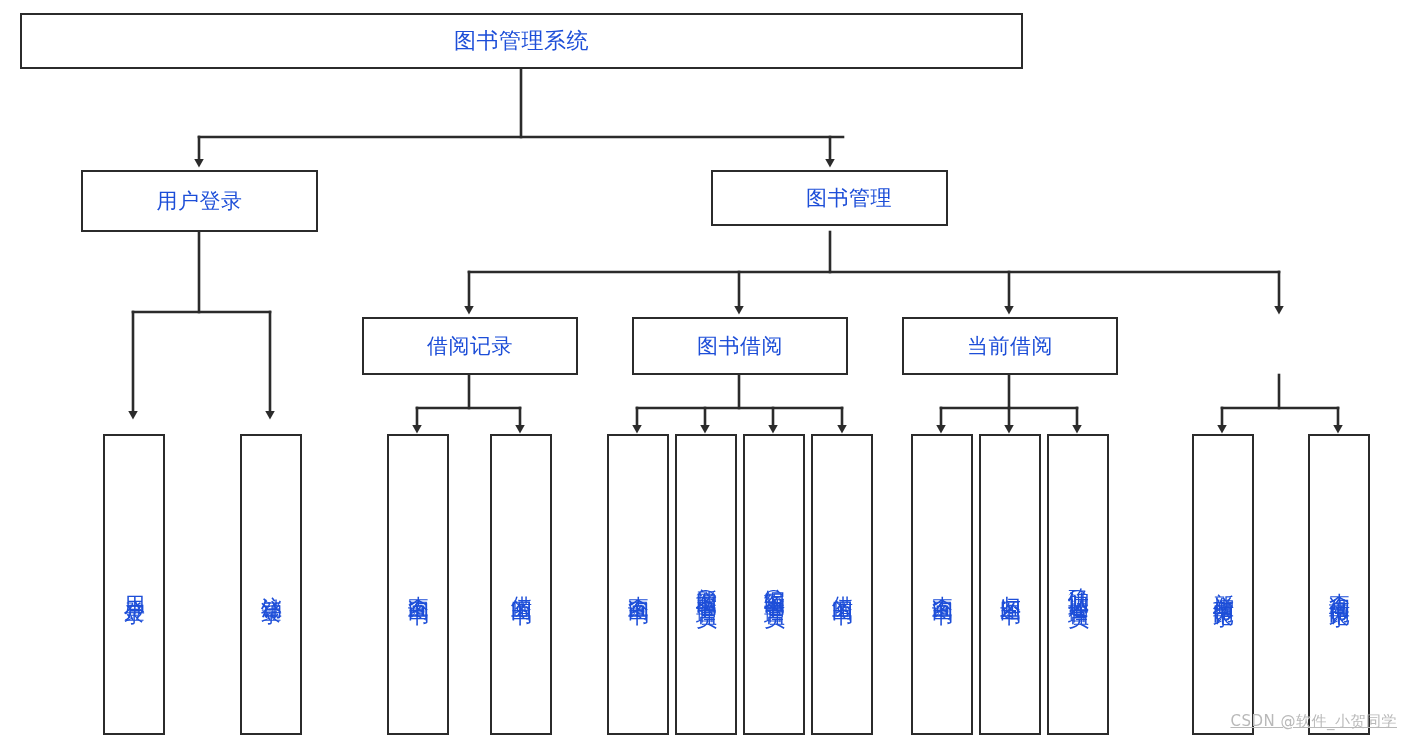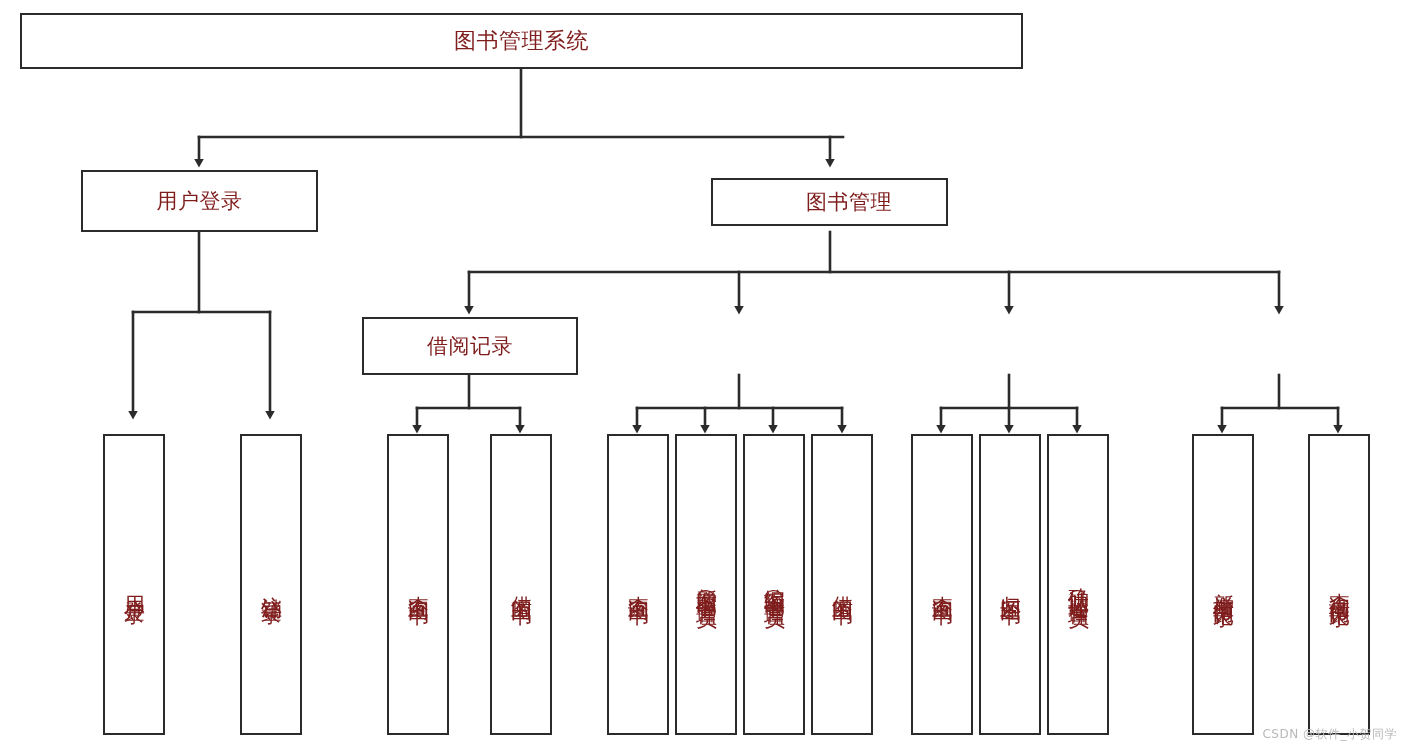--- a/index.html
+++ b/index.html
@@ -28,21 +28,21 @@
     position: absolute;
     box-sizing: border-box;
     background: #ffffff;
     border: 2px solid #2b2b2b;
     display: flex;
     align-items: center;
     justify-content: center;
     overflow: hidden;
   }
   .node-label {
-    color: #7f1d1d;
+    color: #1d4ed8;
     line-height: 1.18;
     text-align: left;
     white-space: nowrap;
   }
   
   .node-h .node-label {
     font-size: 21px;
     letter-spacing: 0.5px;
   }
   .node-root .node-label {
@@ -58,26 +58,27 @@
     text-orientation: upright;
     font-size: 21px;
     letter-spacing: 3px;
     line-height: 1;
     white-space: nowrap;
     max-height: 100%;
   }
   #watermark {
     position: absolute;
     right: 8px;
-    bottom: 4px;
-    font-size: 12px;
+    bottom: 16px;
+    font-size: 15px;
     color: #b9b9b9;
     letter-spacing: 0.5px;
     user-select: none;
     pointer-events: none;
+    text-decoration: underline;
   }
 </style>
 </head>
 <body>
 
 <div id="diagram-root">
 
   <svg id="diagram-svg" viewBox="0 0 1405 747" xmlns="http://www.w3.org/2000/svg">
     <defs>
       <marker id="arrowhead" markerWidth="9" markerHeight="10" refX="1.5" refY="5" orient="auto" markerUnits="userSpaceOnUse">
@@ -129,27 +130,33 @@
     </g>
   </svg>
 
   <div class="node-box node-h node-root" style="left:20px; top:13px; width:1003px; height:56px;">
     <span class="node-label">图书管理系统</span>
   </div>
 
   <div class="node-box node-h" style="left:81px; top:170px; width:237px; height:62px;">
     <span class="node-label">用户登录</span>
   </div>
-  <div class="node-box node-h" style="left:711px; top:178px; width:237px; height:48px;padding-left:39px;">
+  <div class="node-box node-h" style="left:711px; top:170px; width:237px; height:56px;padding-left:39px;">
     <span class="node-label">图书管理</span>
   </div>
 
   <div class="node-box node-h" style="left:362px; top:317px; width:216px; height:58px;">
     <span class="node-label">借阅记录</span>
   </div>
+  <div class="node-box node-h" style="left:632px; top:317px; width:216px; height:58px;">
+    <span class="node-label">图书借阅</span>
+  </div>
+  <div class="node-box node-h" style="left:902px; top:317px; width:216px; height:58px;">
+    <span class="node-label">当前借阅</span>
+  </div>
 
   <div class="node-box node-v" style="left:103px; top:434px; width:62px; height:301px;">
     <span class="node-label">用户登录</span>
   </div>
   <div class="node-box node-v" style="left:240px; top:434px; width:62px; height:301px;">
     <span class="node-label">注销登录</span>
   </div>
 
   <div class="node-box node-v" style="left:387px; top:434px; width:62px; height:301px;">
     <span class="node-label">查询图书</span>

